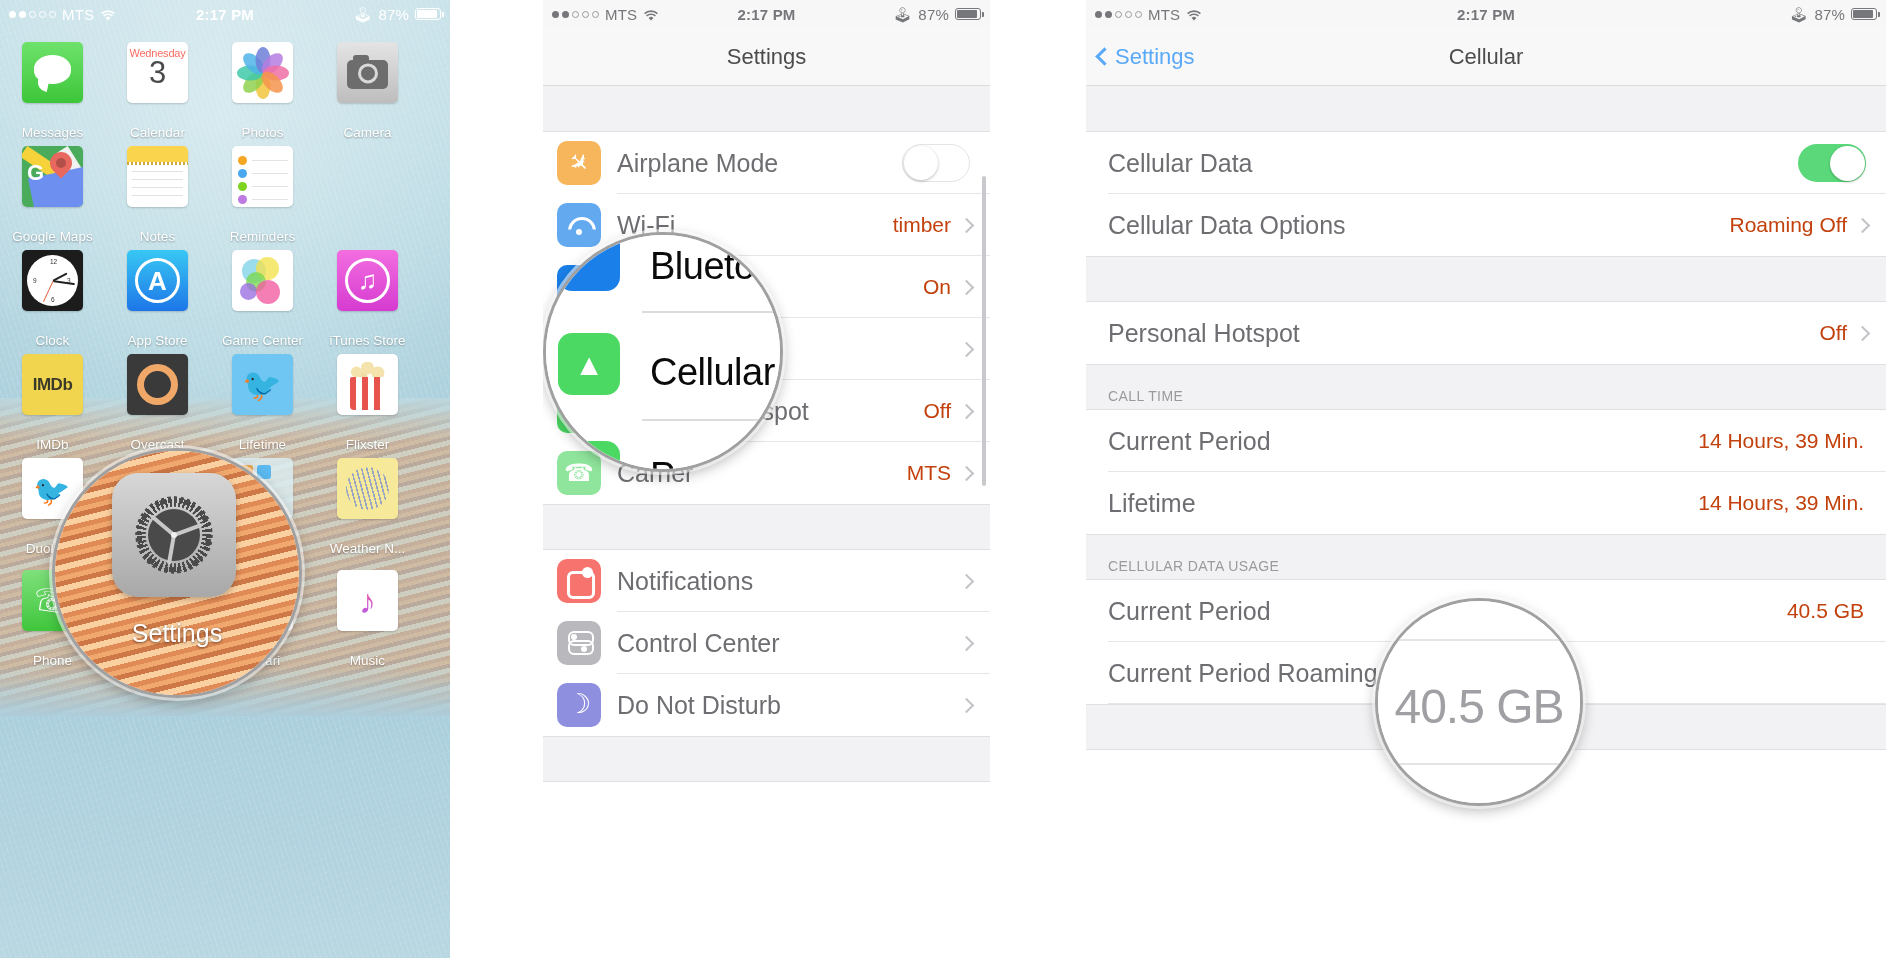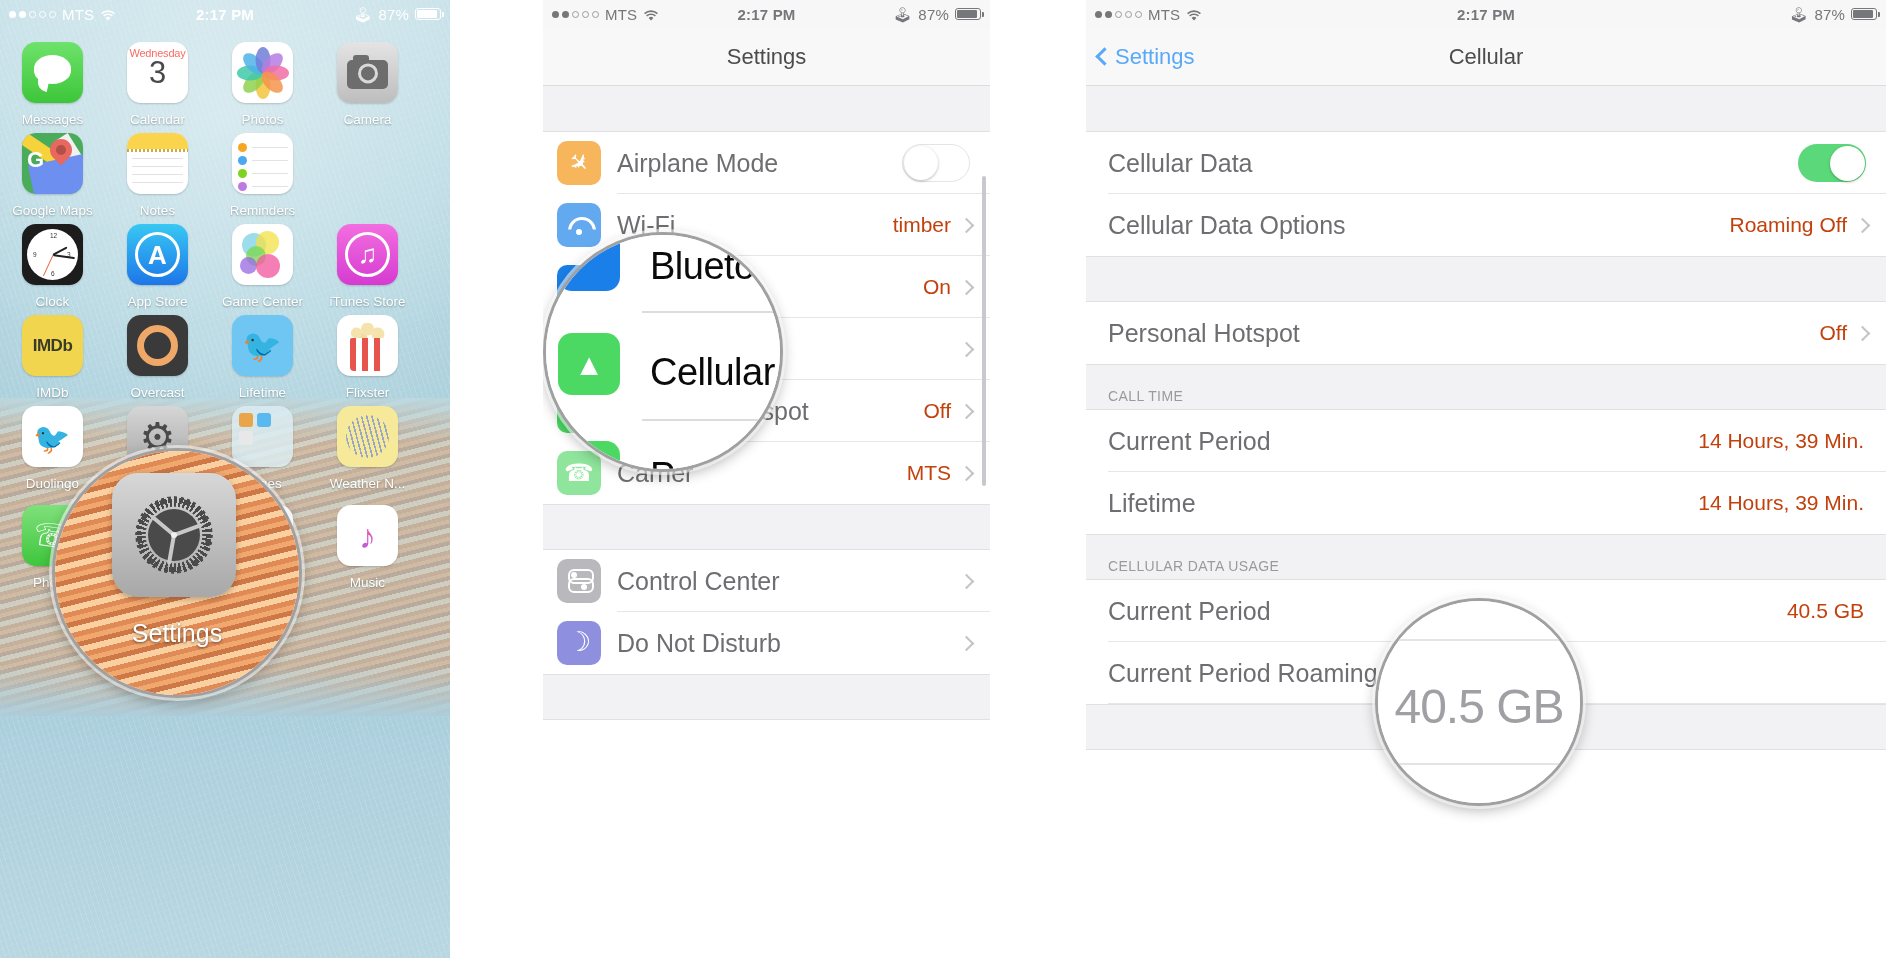--- a/index.html
+++ b/index.html
@@ -75,23 +75,23 @@
     width:26px; height:12px; border:1.4px solid currentColor; border-radius:3px;
     position:relative; display:inline-block;
   }
   .batt::after { content:""; position:absolute; right:-4px; top:3.2px; width:2.4px; height:5px; background:currentColor; border-radius:0 1px 1px 0; }
   .batt i { position:absolute; left:1.2px; top:1.2px; bottom:1.2px; width:84%; background:currentColor; border-radius:1px; display:block; }
 
   
   .app-grid { position:relative; padding:8px 0 0 0; z-index:4; }
   .app-row { display:flex; }
   .app { width:105px; display:flex; flex-direction:column; align-items:center; padding-top:6px; }
-  .app-ico { width:61px; height:61px; border-radius:14px; position:relative; overflow:hidden;
+  .app-ico { width:61px; height:61px; border-radius:5px; position:relative; overflow:hidden;
              box-shadow:0 1px 2px rgba(0,0,0,.18); }
-  .app-lbl { margin-top:9px; font-size:13.5px; color:#fff; text-shadow:0 1px 2px rgba(0,0,0,.35);
+  .app-lbl { margin-top:22px; font-size:13.5px; color:#fff; text-shadow:0 1px 2px rgba(0,0,0,.35);
              white-space:nowrap; max-width:100px; overflow:hidden; text-overflow:ellipsis; }
 
   
   .ic-messages { background:linear-gradient(#6ee26b,#3dc63a); }
   .ic-messages::after{ content:""; position:absolute; left:12px; top:13px; width:37px; height:29px;
     background:#fff; border-radius:50%/46%; }
   .ic-messages .tail{ position:absolute; left:15px; top:38px; width:11px; height:11px; background:#fff;
     border-radius:0 0 0 10px; transform:rotate(12deg); }
 
   .ic-calendar { background:#fff; display:flex; flex-direction:column; align-items:center; justify-content:flex-start; }
@@ -691,20 +691,26 @@
 
     <div class="row with-ico">
       <div class="row-ico sico-carrier"></div>
       <div class="row-label">Carrier</div>
       <div class="row-value">MTS</div>
       <div class="chev-r"></div>
     </div>
 
     <div class="list-gap first"></div>
 
+    <div class="row with-ico">
+      <div class="row-ico sico-notif"></div>
+      <div class="row-label">Notifications</div>
+      <div class="chev-r"></div>
+      <div class="sep ind"></div>
+    </div>
 
     <div class="row with-ico">
       <div class="row-ico sico-cc">
         <span class="cc-k1"></span>
           <span class="cc-k2"></span>
       </div>
       <div class="row-label">Control Center</div>
       <div class="chev-r"></div>
       <div class="sep ind"></div>
     </div>

